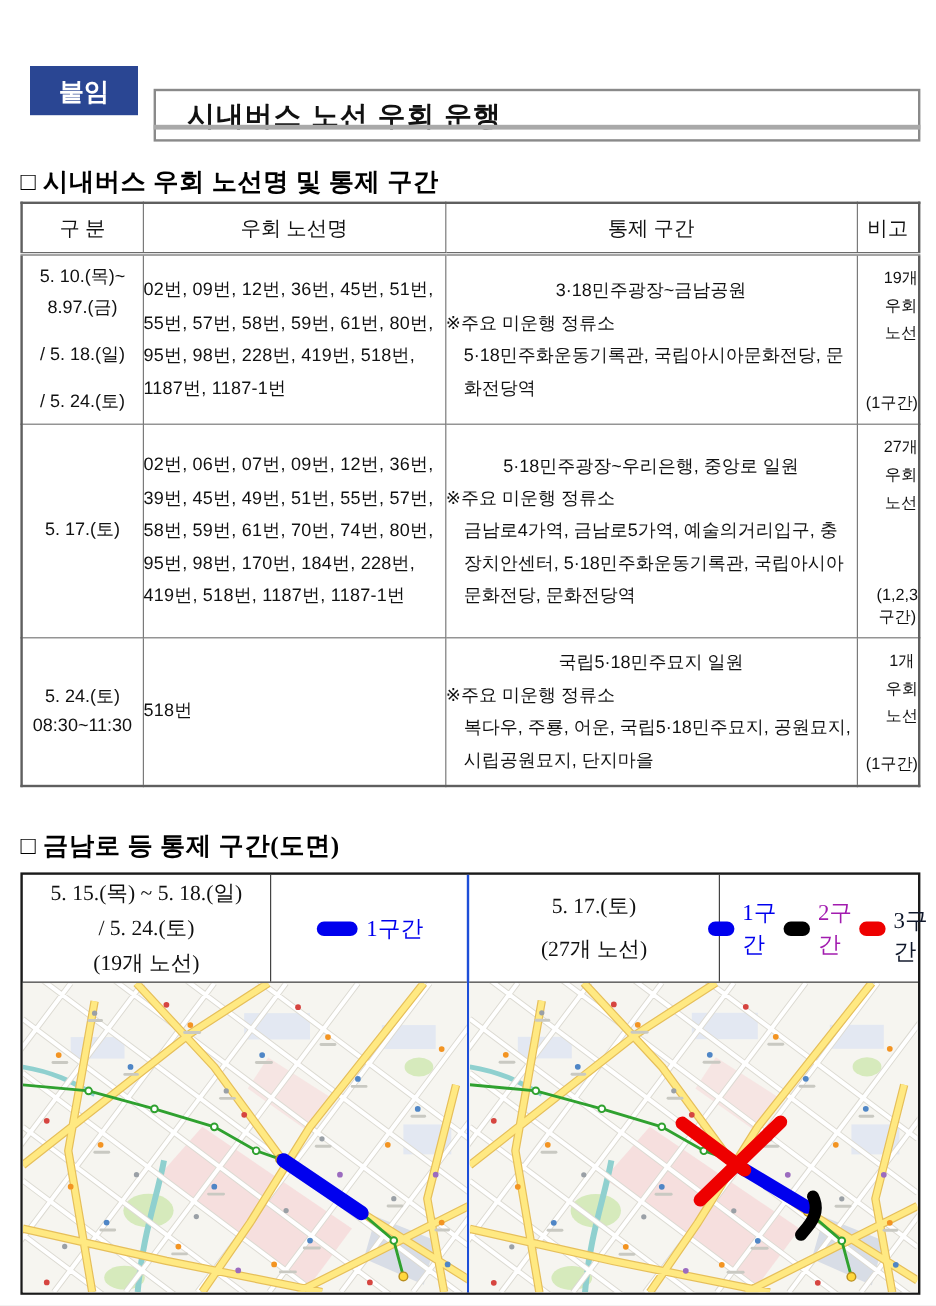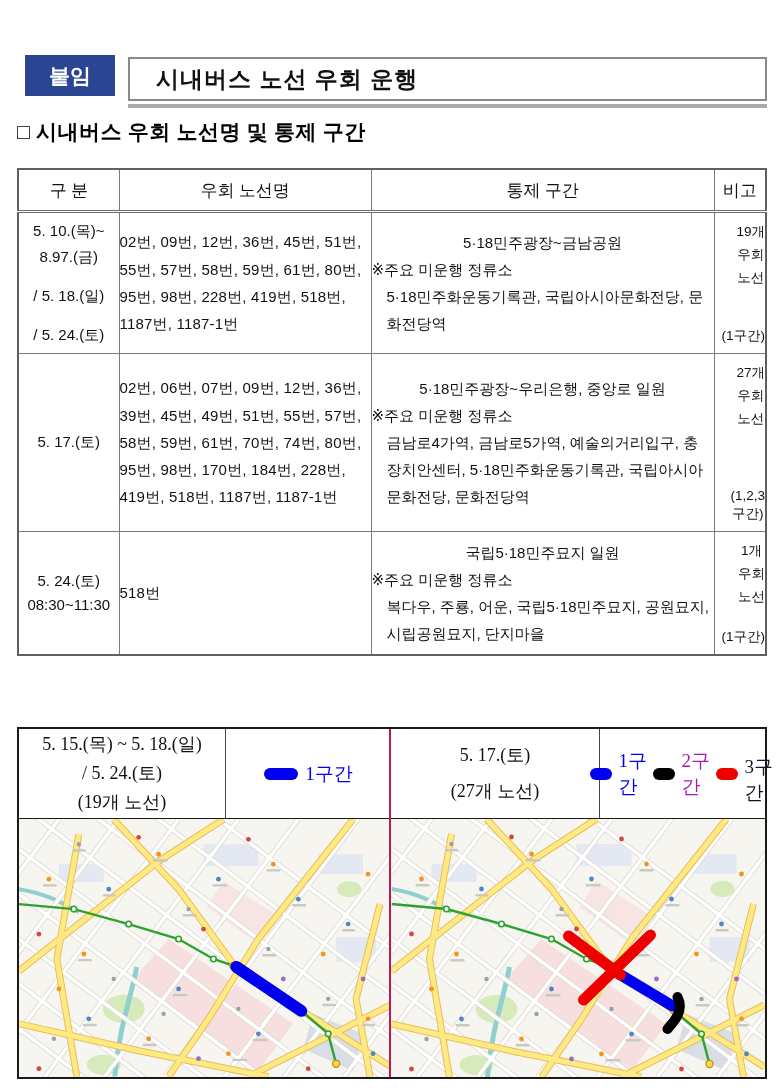--- a/index.html
+++ b/index.html
@@ -2,29 +2,29 @@
 <html><head>
 <meta charset="utf-8">
 <style>
   html,body{margin:0;padding:0;background:#e9e9e9;}
   .page{position:relative;width:780px;height:1088px;background:#ffffff;margin:0 auto;
         font-family:"Liberation Sans","DejaVu Sans",sans-serif;color:#111;overflow:hidden;}
 
   
   .badge{position:absolute;left:25px;top:55px;width:90px;height:41px;background:#2a4693;
          color:#fff;font-weight:bold;font-size:21px;display:flex;align-items:center;justify-content:center;}
-  .titlebox{position:absolute;left:128px;top:57px;width:635px;height:40px;border:2px solid #8a8a8a;
+  .titlebox{position:absolute;left:128px;top:74px;width:635px;height:40px;border:2px solid #8a8a8a;
             background:#fff;display:flex;align-items:center;}
   .title{font-size:23px;font-weight:bold;letter-spacing:1px;padding-left:26px;}
   .title-underline{position:absolute;left:128px;top:104px;width:639px;height:4px;background:#a9a9a9;}
 
   
   .h1{position:absolute;left:17px;font-family:"Liberation Serif","DejaVu Serif",serif;
       font-size:21px;font-weight:700;letter-spacing:.5px;color:#000;}
-  .h1.s1{top:118px;}
+  .h1.s1{top:137px;}
   .h1.s2{top:691px;}
 
   
   table.tbl{position:absolute;left:17px;top:168px;width:748px;border-collapse:collapse;table-layout:fixed;
             border:2px solid #5f5f5f;font-size:15px;padding-left:48px;}
   table.tbl th,table.tbl td{border:1px solid #7a7a7a;padding:0;vertical-align:middle;}
   table.tbl thead th{height:40px;font-family:"Liberation Serif","DejaVu Serif",serif;
             font-weight:500;font-size:17px;text-align:center;border-bottom:3px double #6a6a6a;background:#fff;}
   td.cperiod{text-align:center;line-height:1.75;}
   td.cperiod .gap{margin-top:13px;}
@@ -37,21 +37,21 @@
                    align-items:flex-end;text-align:center;}
   td.cremark .rt{line-height:1.7;padding-top:8px;}
   td.cremark .rb{line-height:1.35;padding-bottom:8px;}
   tr.row1 td{height:140px;} tr.row2 td{height:177px;} tr.row3 td{height:122px;}
   tr.row3 td.cperiod{line-height:1.6;}
 
   
   .maptbl{position:absolute;left:17px;top:727px;width:746px;border:2px solid #1a1a1a;
           display:grid;grid-template-columns:372px 374px;}
   .panel{display:flex;flex-direction:column;}
-  .panel.left{border-right:2px solid #be185d;}
+  .panel.left{border-right:2px solid #1d4ed8;}
   .phdr{height:89px;border-bottom:1px solid #1a1a1a;display:grid;}
   .panel.left .phdr{grid-template-columns:207px 165px;}
   .panel.right .phdr{grid-template-columns:209px 165px;}
   .pcap{border-right:1px solid #444;display:flex;flex-direction:column;justify-content:center;
         align-items:center;font-family:"Liberation Serif","DejaVu Serif",serif;font-size:18px;}
   .panel.left .pcap{line-height:1.6;}
   .panel.right .pcap{line-height:1.95;}
   .pleg{display:flex;flex-direction:row;justify-content:center;align-items:center;gap:3px;}
   .legrow{display:flex;align-items:center;}
   .pill{width:34px;height:12px;border-radius:7px;display:inline-block;}
@@ -205,21 +205,21 @@
     <tbody>
       <tr class="row1">
         <td class="cperiod">
           <div>5. 10.(목)~</div>
           <div>8.97.(금)</div>
           <div class="gap">/ 5. 18.(일)</div>
           <div class="gap">/ 5. 24.(토)</div>
         </td>
         <td class="croutes">02번, 09번, 12번, 36번, 45번, 51번, 55번, 57번, 58번, 59번, 61번, 80번, 95번, 98번, 228번, 419번, 518번, 1187번, 1187-1번</td>
         <td class="ccontrol">
-          <div class="ct">5·18민주광장~금남공원</div>
+          <div class="ct">3·18민주광장~금남공원</div>
           <div class="cn">※주요 미운행 정류소</div>
           <div class="cs">5·18민주화운동기록관, 국립아시아문화전당, 문화전당역</div>
         </td>
         <td class="cremark">
           <div class="wrap">
             <div class="rt">
               <div>19개</div>
               <div>우회</div>
               <div>노선</div>
             </div>
@@ -273,20 +273,21 @@
             </div>
             <div class="rb">
               <div>(1구간)</div>
             </div>
           </div>
         </td>
       </tr>
     </tbody>
   </table>
 
+  <div class="h1 s2">□ 금남로 등 통제 구간(도면)</div>
 
   <div class="maptbl">
 
     <div class="panel left">
       <div class="phdr">
         <div class="pcap">
           <div>5. 15.(목) ~ 5. 18.(일)</div>
           <div>/ 5. 24.(토)</div>
           <div>(19개 노선)</div>
         </div>

